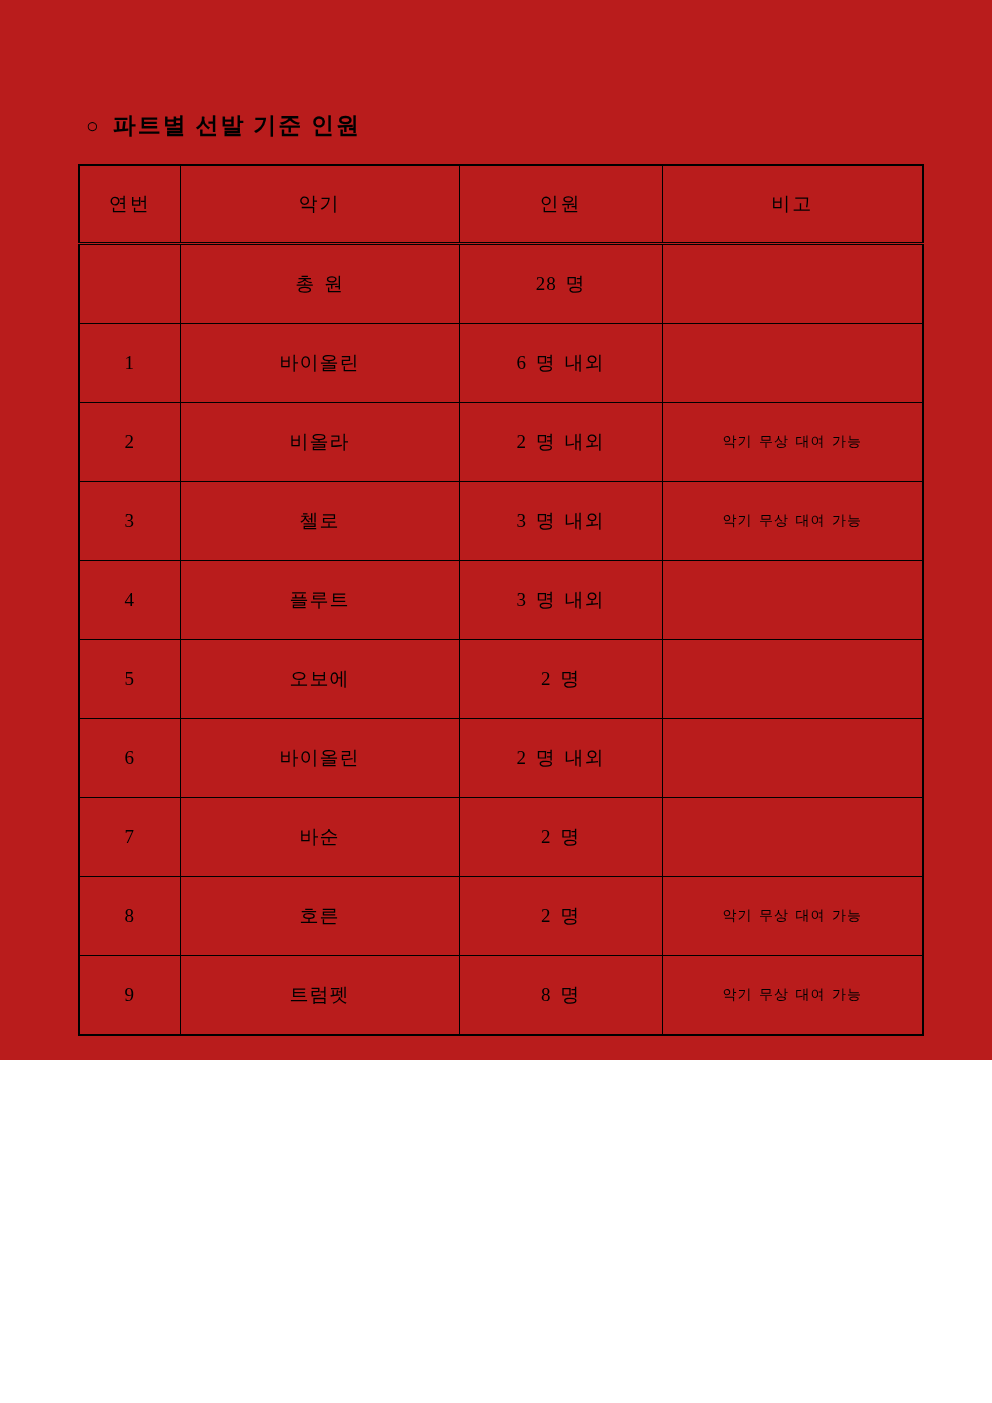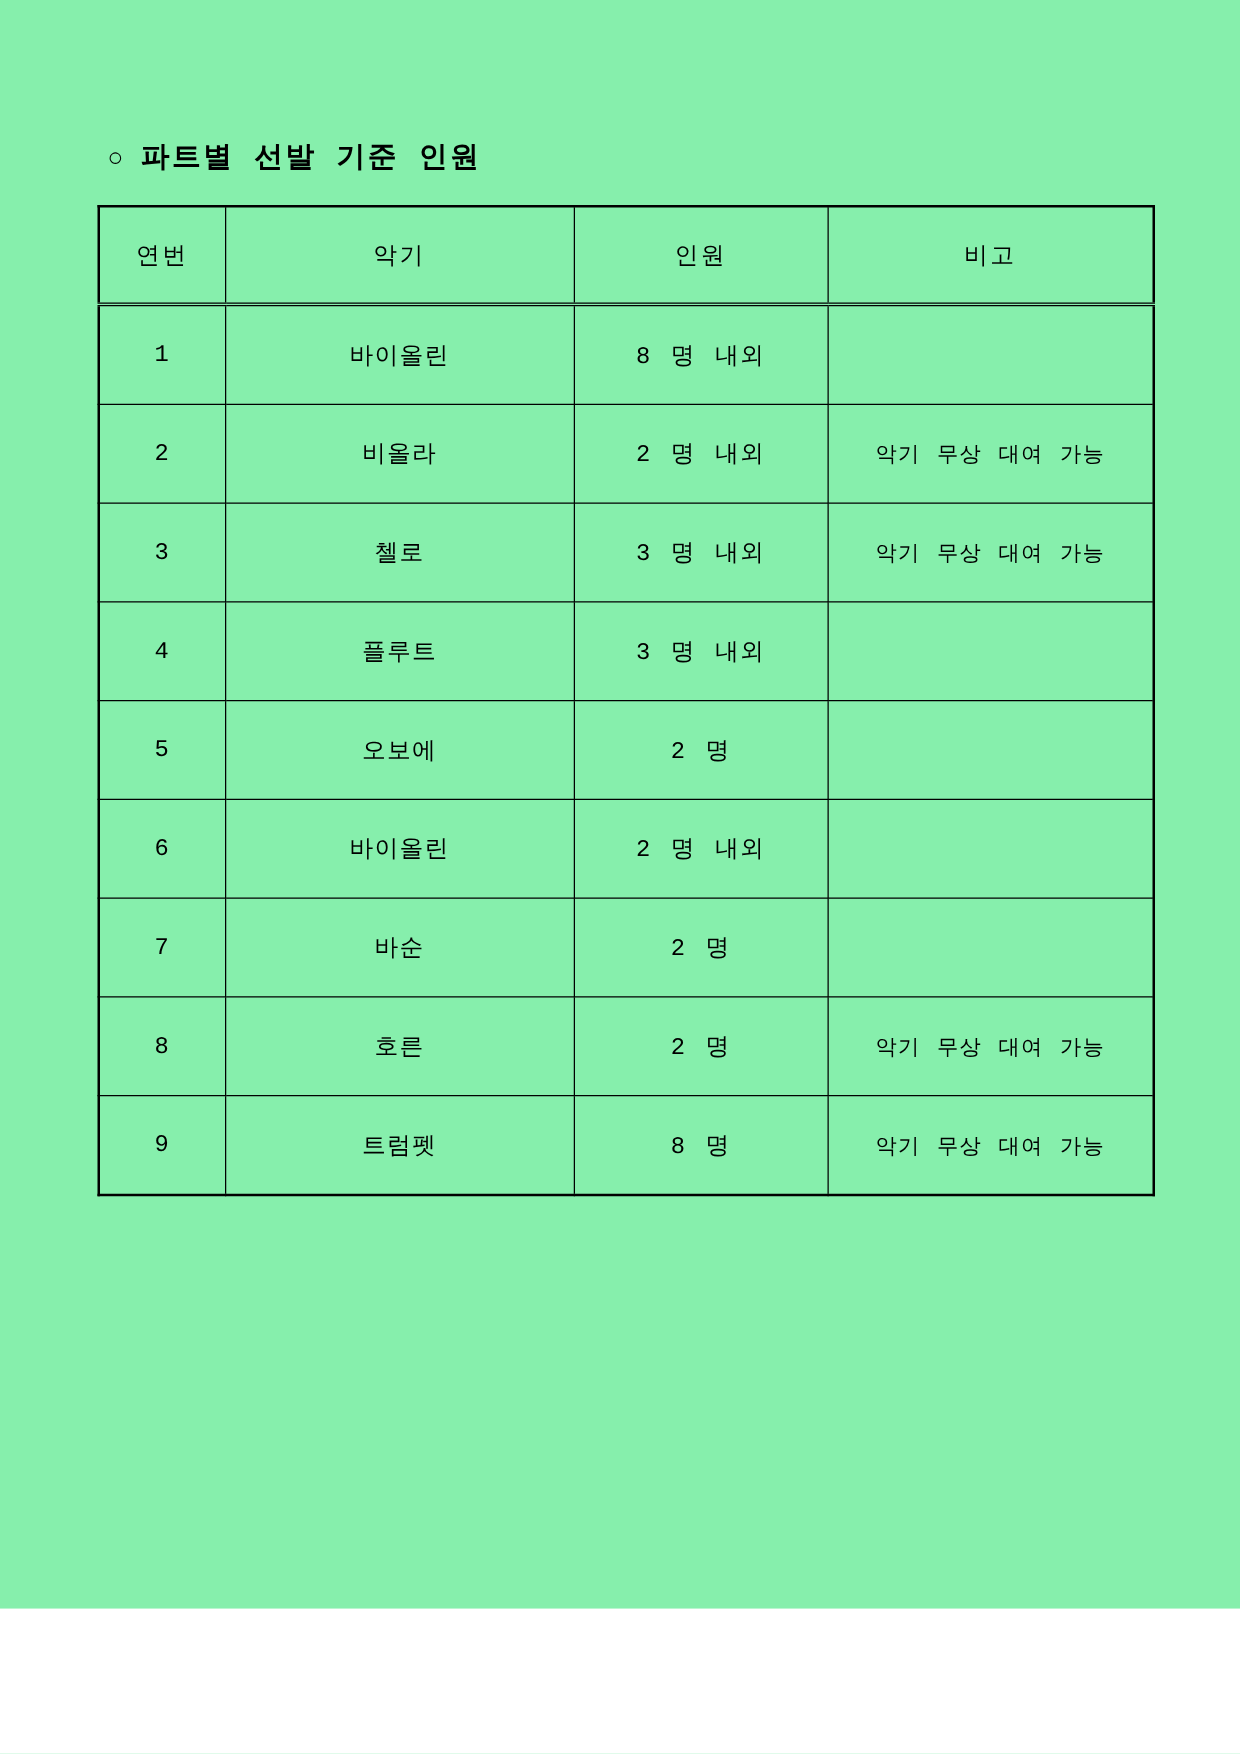--- a/index.html
+++ b/index.html
@@ -3,24 +3,24 @@
 <meta charset="utf-8">
 <style>
   html, body {
     margin: 0;
     padding: 0;
     background: #ffffff;
   }
   .page {
     position: relative;
     width: 992px;
-    height: 1287px;
-    background: #86efac;
+    height: 1060px;
+    background: #b91c1c;
     color: #000000;
-    font-family: Liberation Mono, monospace;
+    font-family: Liberation Serif, serif;
     overflow: hidden;
   }
   .doc-title {
     position: absolute;
     left: 86px;
     top: 110px;
     font-size: 23px;
     font-weight: bold;
     letter-spacing: 2px;
     white-space: nowrap;
@@ -55,21 +55,21 @@
     letter-spacing: 2px;
     border-bottom: 3px double #000000;
   }
   table.grid tbody td {
     height: 78px;
     font-size: 19px;
     letter-spacing: 1px;
     word-spacing: 3px;
   }
   table.grid tbody td.note {
-    font-size: 17px;
+    font-size: 14px;
     letter-spacing: 1px;
     word-spacing: 2px;
   }
 </style>
 </head>
 <body>
 
 <div class="page">
 
   <div class="doc-title">
@@ -86,23 +86,29 @@
     <thead>
       <tr>
         <th>연번</th>
         <th>악기</th>
         <th>인원</th>
         <th>비고</th>
       </tr>
     </thead>
     <tbody>
       <tr>
+        <td></td>
+        <td>총 원</td>
+        <td>28 명</td>
+        <td class="note"></td>
+      </tr>
+      <tr>
         <td>1</td>
         <td>바이올린</td>
-        <td>8 명 내외</td>
+        <td>6 명 내외</td>
         <td class="note"></td>
       </tr>
       <tr>
         <td>2</td>
         <td>비올라</td>
         <td>2 명 내외</td>
         <td class="note">악기 무상 대여 가능</td>
       </tr>
       <tr>
         <td>3</td>

